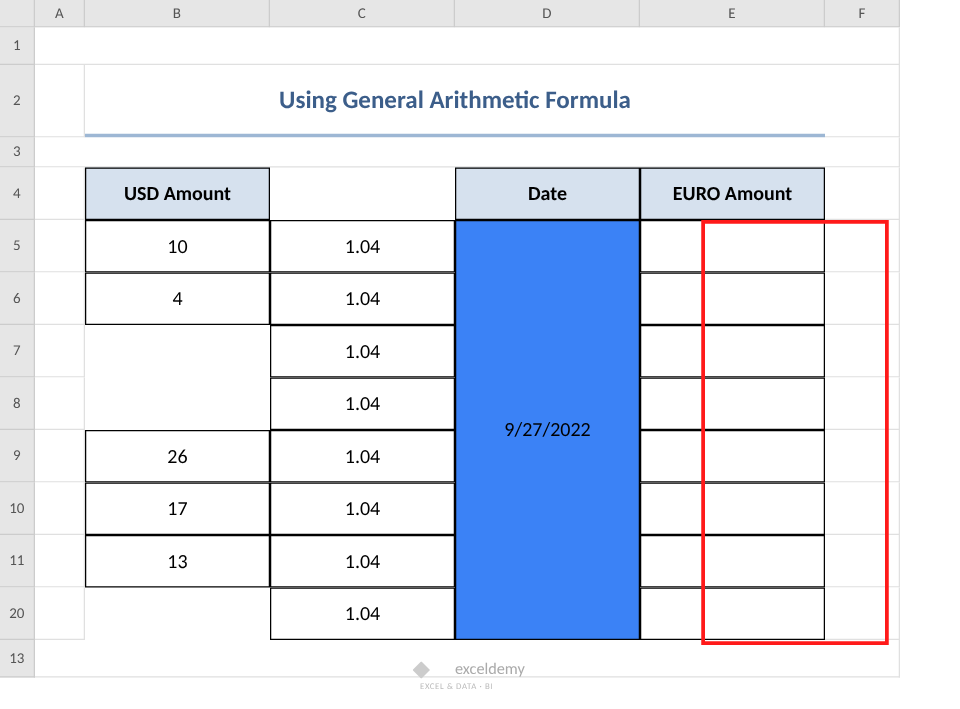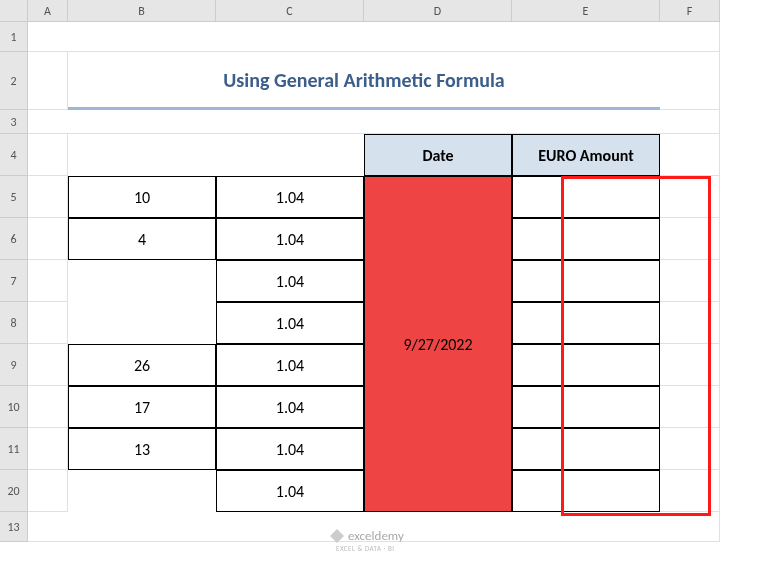--- a/index.html
+++ b/index.html
@@ -66,34 +66,34 @@
       background: #fff;
     }
     .date-cell {
       grid-column: 5;
       grid-row: 6 / 14;
       border: 1px solid #000;
       display: flex;
       align-items: center;
       justify-content: center;
       font-size: 16px;
-      background: #ef4444;
+      background: #3b82f6;
     }
     .highlight-box {
       position: absolute;
       border: 3px solid #ff1a1a;
       pointer-events: none;
     }
     .watermark {
       position: absolute;
       font-size: 13px;
       color: #aaa;
       display: flex;
       align-items: flex-end;
-      gap: 4px;
+      gap: 20px;
     }
     .watermark-sub {
       position: absolute;
       font-size: 7px;
       color: #bbb;
       letter-spacing: 0.5px;
     }
     .wm-icon {
       width: 14px;
       height: 14px;
@@ -127,20 +127,21 @@
   <div class="row-header" style="grid-column:1;grid-row:13">20</div>
   <div class="row-header" style="grid-column:1;grid-row:14">13</div>
 
   <div class="cell" style="grid-column:2/8;grid-row:2"></div>
   <div class="cell" style="grid-column:2;grid-row:3"></div>
   <div class="title-cell">Using General Arithmetic Formula</div>
   <div class="cell" style="grid-column:7;grid-row:3"></div>
   <div class="cell" style="grid-column:2/8;grid-row:4"></div>
 
   <div class="cell" style="grid-column:2;grid-row:5"></div>
+  <div class="table-header" style="grid-column:3;grid-row:5">USD Amount</div>
   <div class="table-header" style="grid-column:6;grid-row:5">EURO Amount</div>
   <div class="table-header" style="grid-column:5;grid-row:5">Date</div>
   <div class="cell" style="grid-column:7;grid-row:5"></div>
 
   <div class="cell" style="grid-column:2;grid-row:6"></div>
   <div class="table-cell" style="grid-column:3;grid-row:6">10</div>
   <div class="table-cell" style="grid-column:4;grid-row:6">1.04</div>
   <div class="date-cell">9/27/2022</div>
   <div class="table-cell" style="grid-column:6;grid-row:6"></div>
   <div class="cell" style="grid-column:7;grid-row:6"></div>

